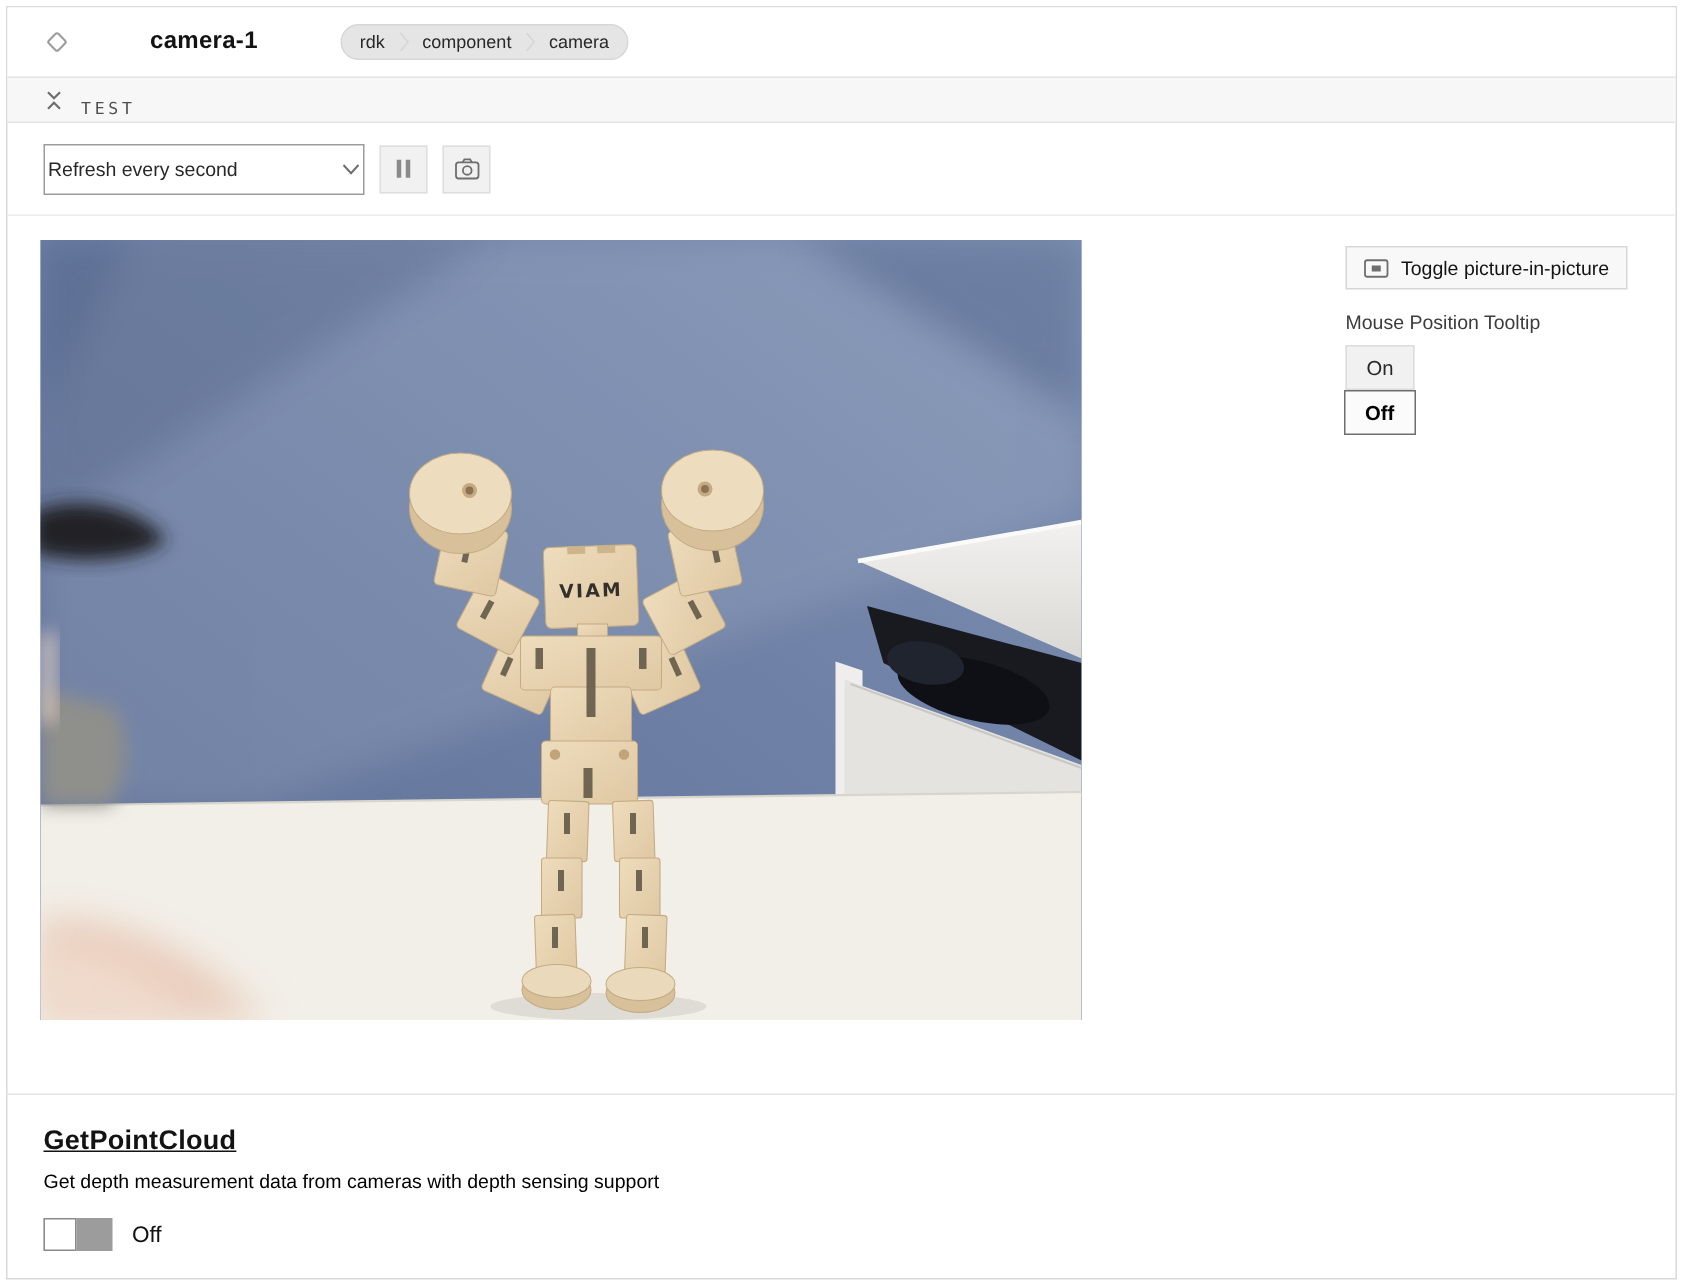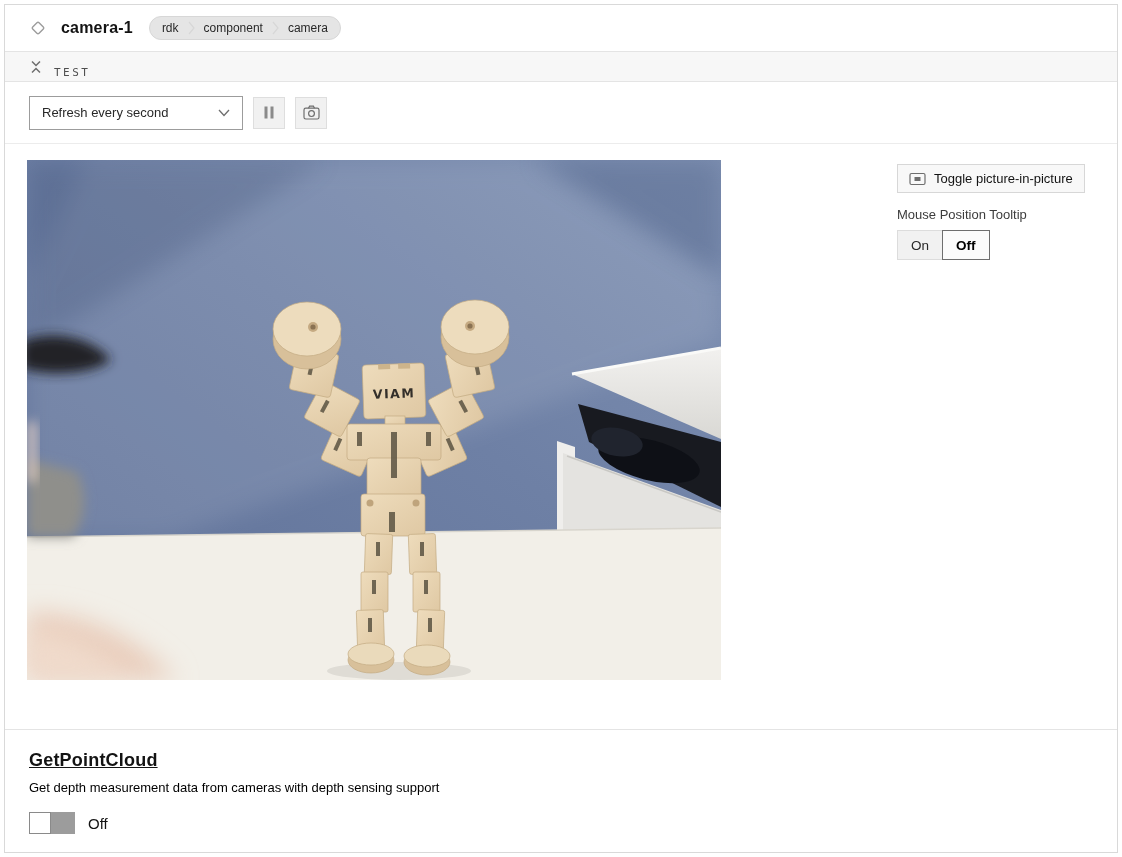--- a/index.html
+++ b/index.html
@@ -1,46 +1,46 @@
 <!DOCTYPE html>
 <html><head>
 <meta charset="utf-8">
 <style>
   * { box-sizing: border-box; margin: 0; padding: 0; }
   html,body { width:1122px; height:857px; background:#ffffff; font-family:"Liberation Sans", sans-serif; color:#131313; }
   .panel { margin:4px; width:1114px; height:849px; border:1px solid #d9d9d9; background:#fff; display:flex; flex-direction:column; }
 
   
-  .hdr { height:46px; display:flex; align-items:center; padding:0 24px; background:#fff; flex:0 0 auto; }
+  .hdr { height:46px; display:flex; align-items:center; padding:0 24px; background:#fff; flex:0 0 auto;gap:39px; }
   .hdr .diamond { display:flex; align-items:center; margin-right:14px; }
   .hdr .title { font-size:16px; font-weight:700; letter-spacing:.2px; margin-right:16px; }
   .crumb { display:flex; align-items:center; height:24px; border:1px solid #d7d7d7; border-radius:12px; background:#e5e5e5; padding:0 12px; gap:9px; }
   .crumb span { font-size:12px; color:#282828; }
   .crumb svg { display:block; }
 
   
   .secbar { height:31px; display:flex; align-items:center; gap:12px; padding:0 25px; background:#f7f7f7; border-top:1px solid #e4e4e4; border-bottom:1px solid #e4e4e4; flex:0 0 auto; }
   .secbar.first { border-top:none; border-top:1px solid #e4e4e4; }
   .secbar .seclabel { font-family:"DejaVu Sans Mono", monospace; font-size:11px; letter-spacing:2.5px; color:#4e4e4e;margin-top:12px; }
 
   
   .controls { height:62px; display:flex; align-items:center; gap:10px; padding:0 24px; border-bottom:1px solid #ececec; flex:0 0 auto; }
-  .select { width:214px; height:34px; border:1px solid #9c9c9c; background:#fff; display:flex; align-items:center; justify-content:space-between; padding:0 12px; cursor:pointer; }
+  .select { width:214px; height:34px; border:1px solid #9c9c9c; background:#fff; display:flex; align-items:center; justify-content:space-between; padding:0 2px; cursor:pointer; }
   .select .selval { font-size:13px; color:#282828; }
   .sqbtn { width:32px; height:32px; border:1px solid #dedede; background:#f1f1f1; display:flex; align-items:center; justify-content:center; cursor:pointer; }
 
   
   .main { flex:1 1 auto; display:flex; padding:16px 24px 16px 22px; }
   .feed { width:694px; height:520px; flex:0 0 auto; background:#6b7da1; }
   .feed svg { display:block; }
   .rightcol { margin-left:auto; width:196px; padding-top:4px; display:flex; flex-direction:column; align-items:flex-start; }
   .toolbtn { height:29px; display:flex; align-items:center; gap:8px; border:1px solid #d7d7d7; background:#f8f8f8; padding:0 11px; font-size:13px; color:#131313; cursor:pointer; white-space:nowrap; }
   .toolbtn + .toolbtn { margin-top:12px; }
   .mpt-label { margin-top:14px; font-size:13px; color:#3c3c3c; }
-  .seg { margin-top:8px; display:flex; align-items:flex-start; }
+  .seg { margin-top:8px; display:flex; align-items:flex-start;flex-direction:column; }
   .segbtn { height:30px; min-width:42px; padding:0 13px; display:flex; align-items:center; justify-content:center; font-size:13.5px; cursor:pointer; }
   .segbtn.on { background:#f1f1f1; border:1px solid #dcdcdc; color:#282828; }
   .segbtn.off { background:#fbfbfb; border:1px solid #6e6e6e; font-weight:700; margin-left:-1px; z-index:1; position:relative; }
 
   
   .gpc { flex:0 0 auto; height:123px; border-top:1px solid #e4e4e4; padding:20px 24px 0 24px; }
   .gpc h2 { font-size:18px; font-weight:700; letter-spacing:.2px;text-decoration:underline; }
   .gpc .desc { margin-top:9px; font-size:13px; color:#000000; }
   .togglerow { margin-top:17px; display:flex; align-items:center; gap:13px; }
   .toggle { width:46px; height:22px; background:#9c9c9c; position:relative; cursor:pointer; flex:0 0 auto; }

